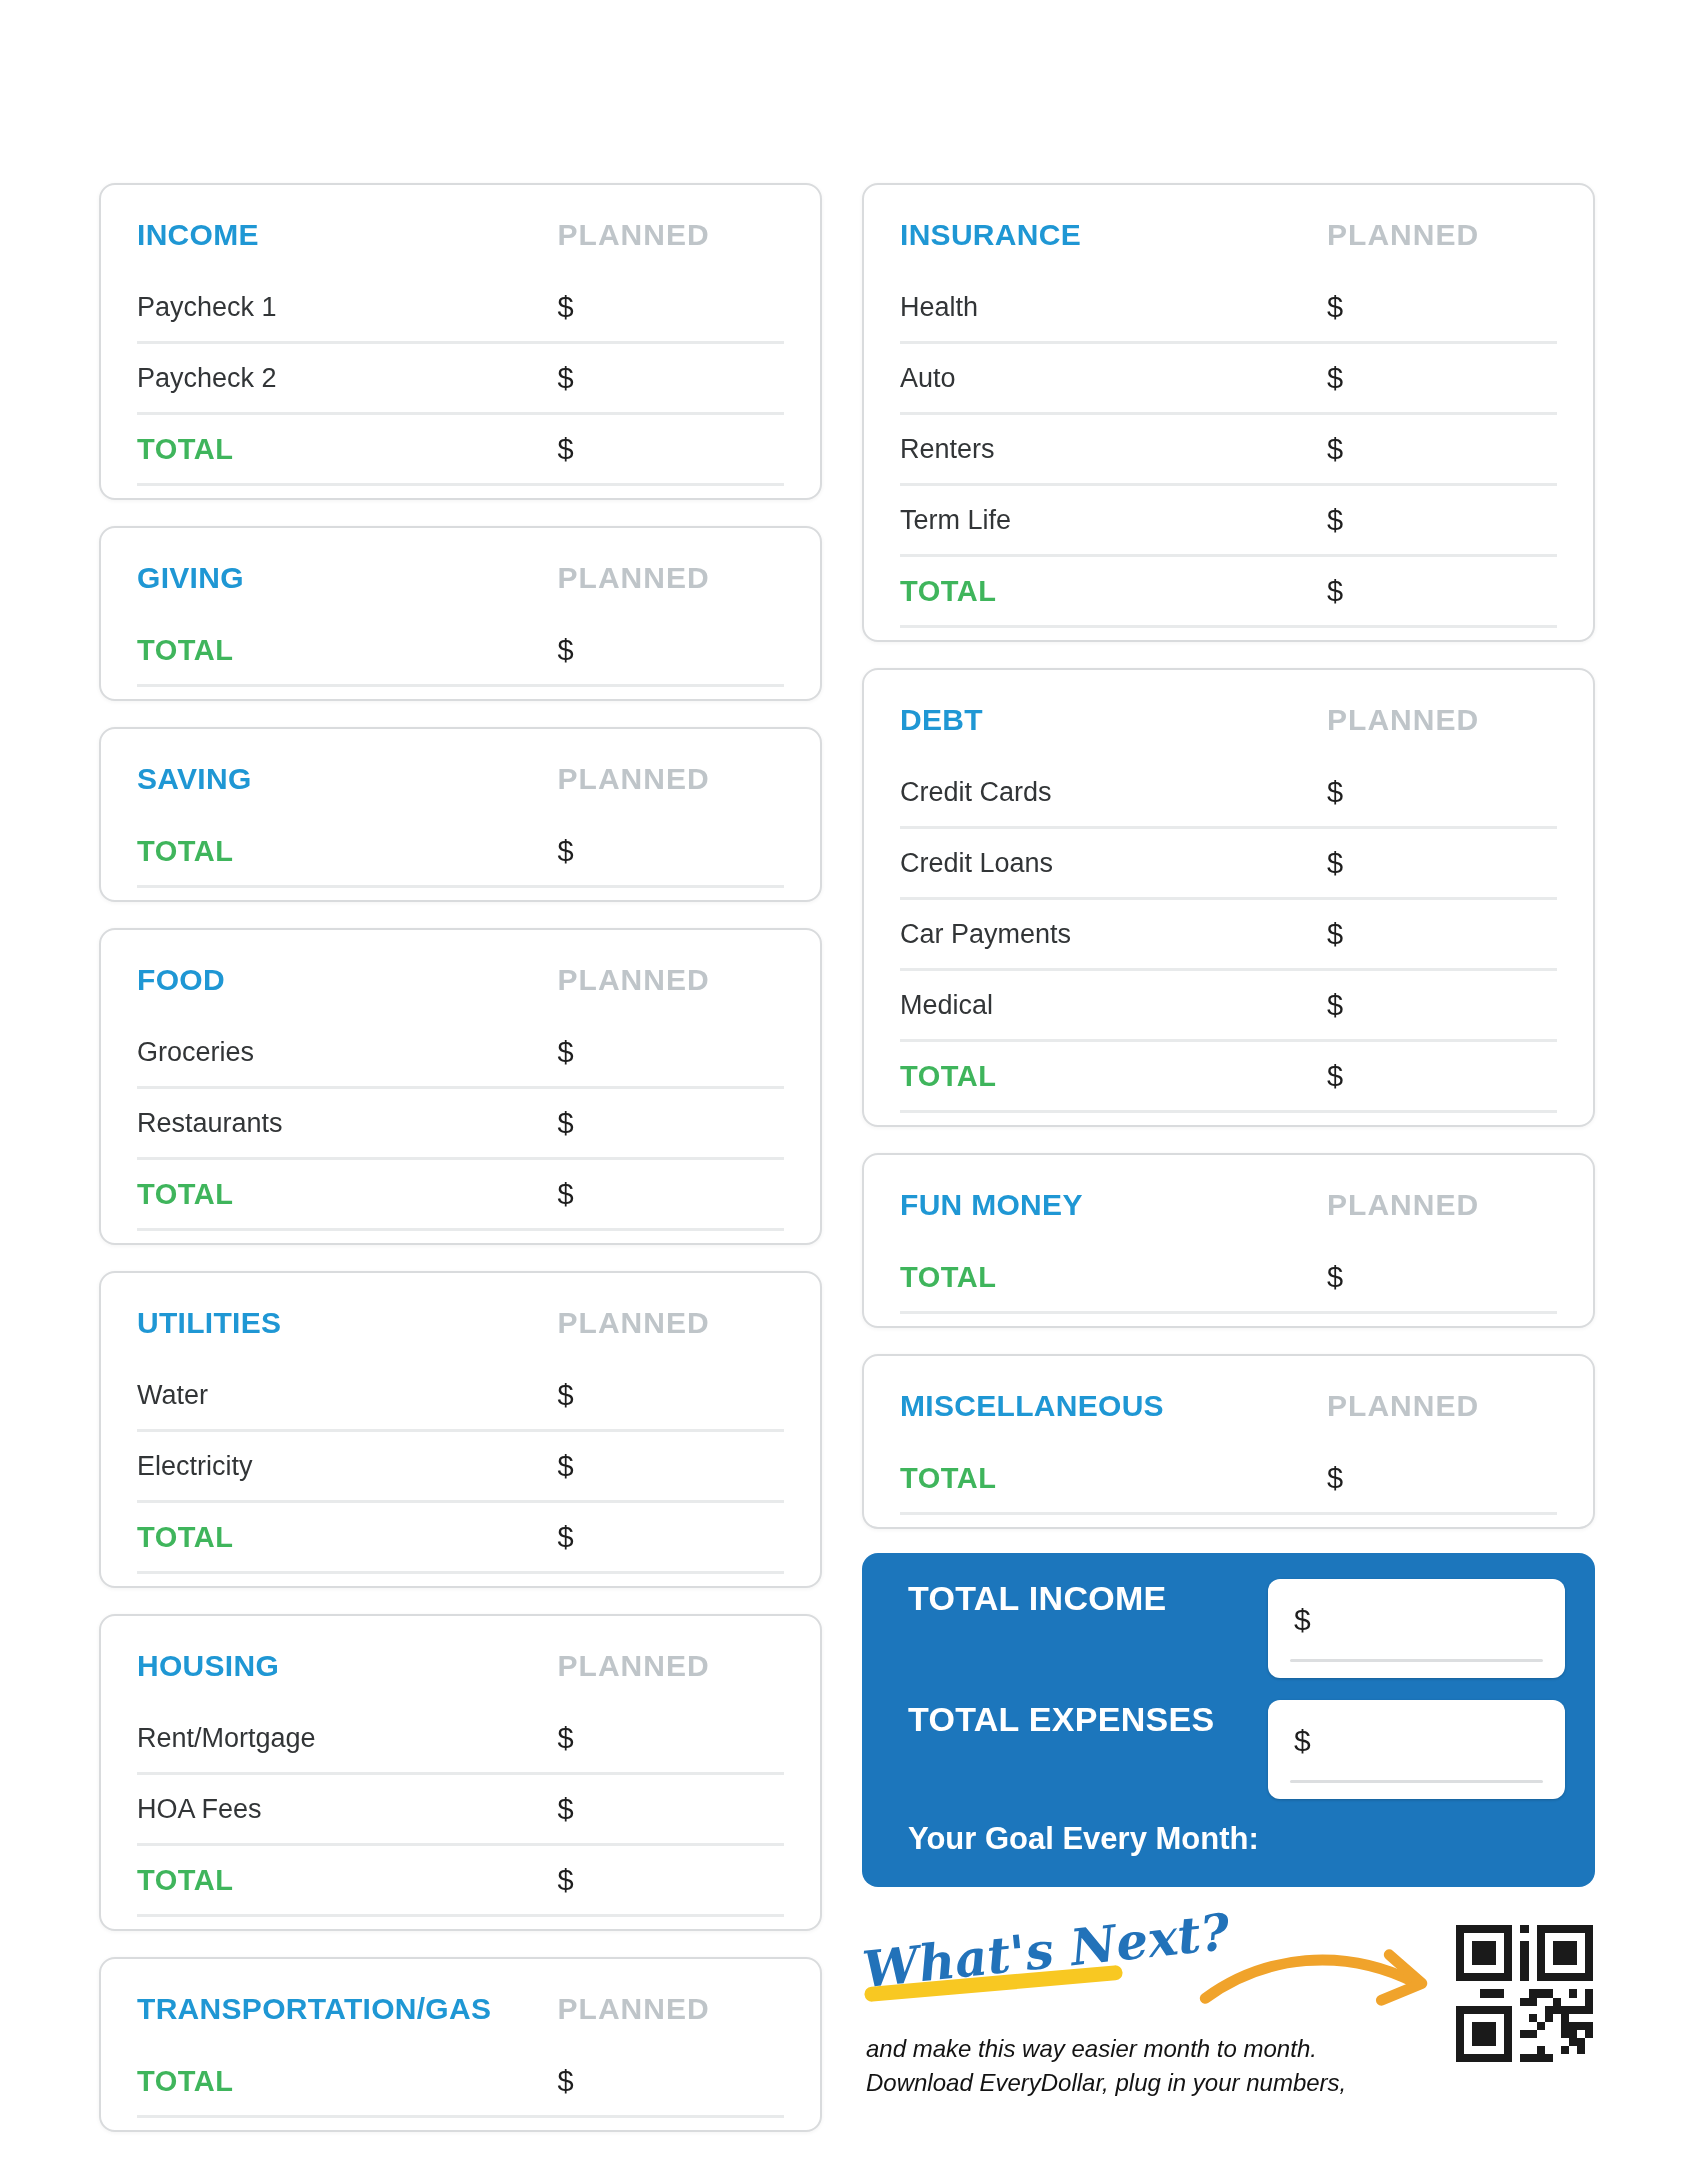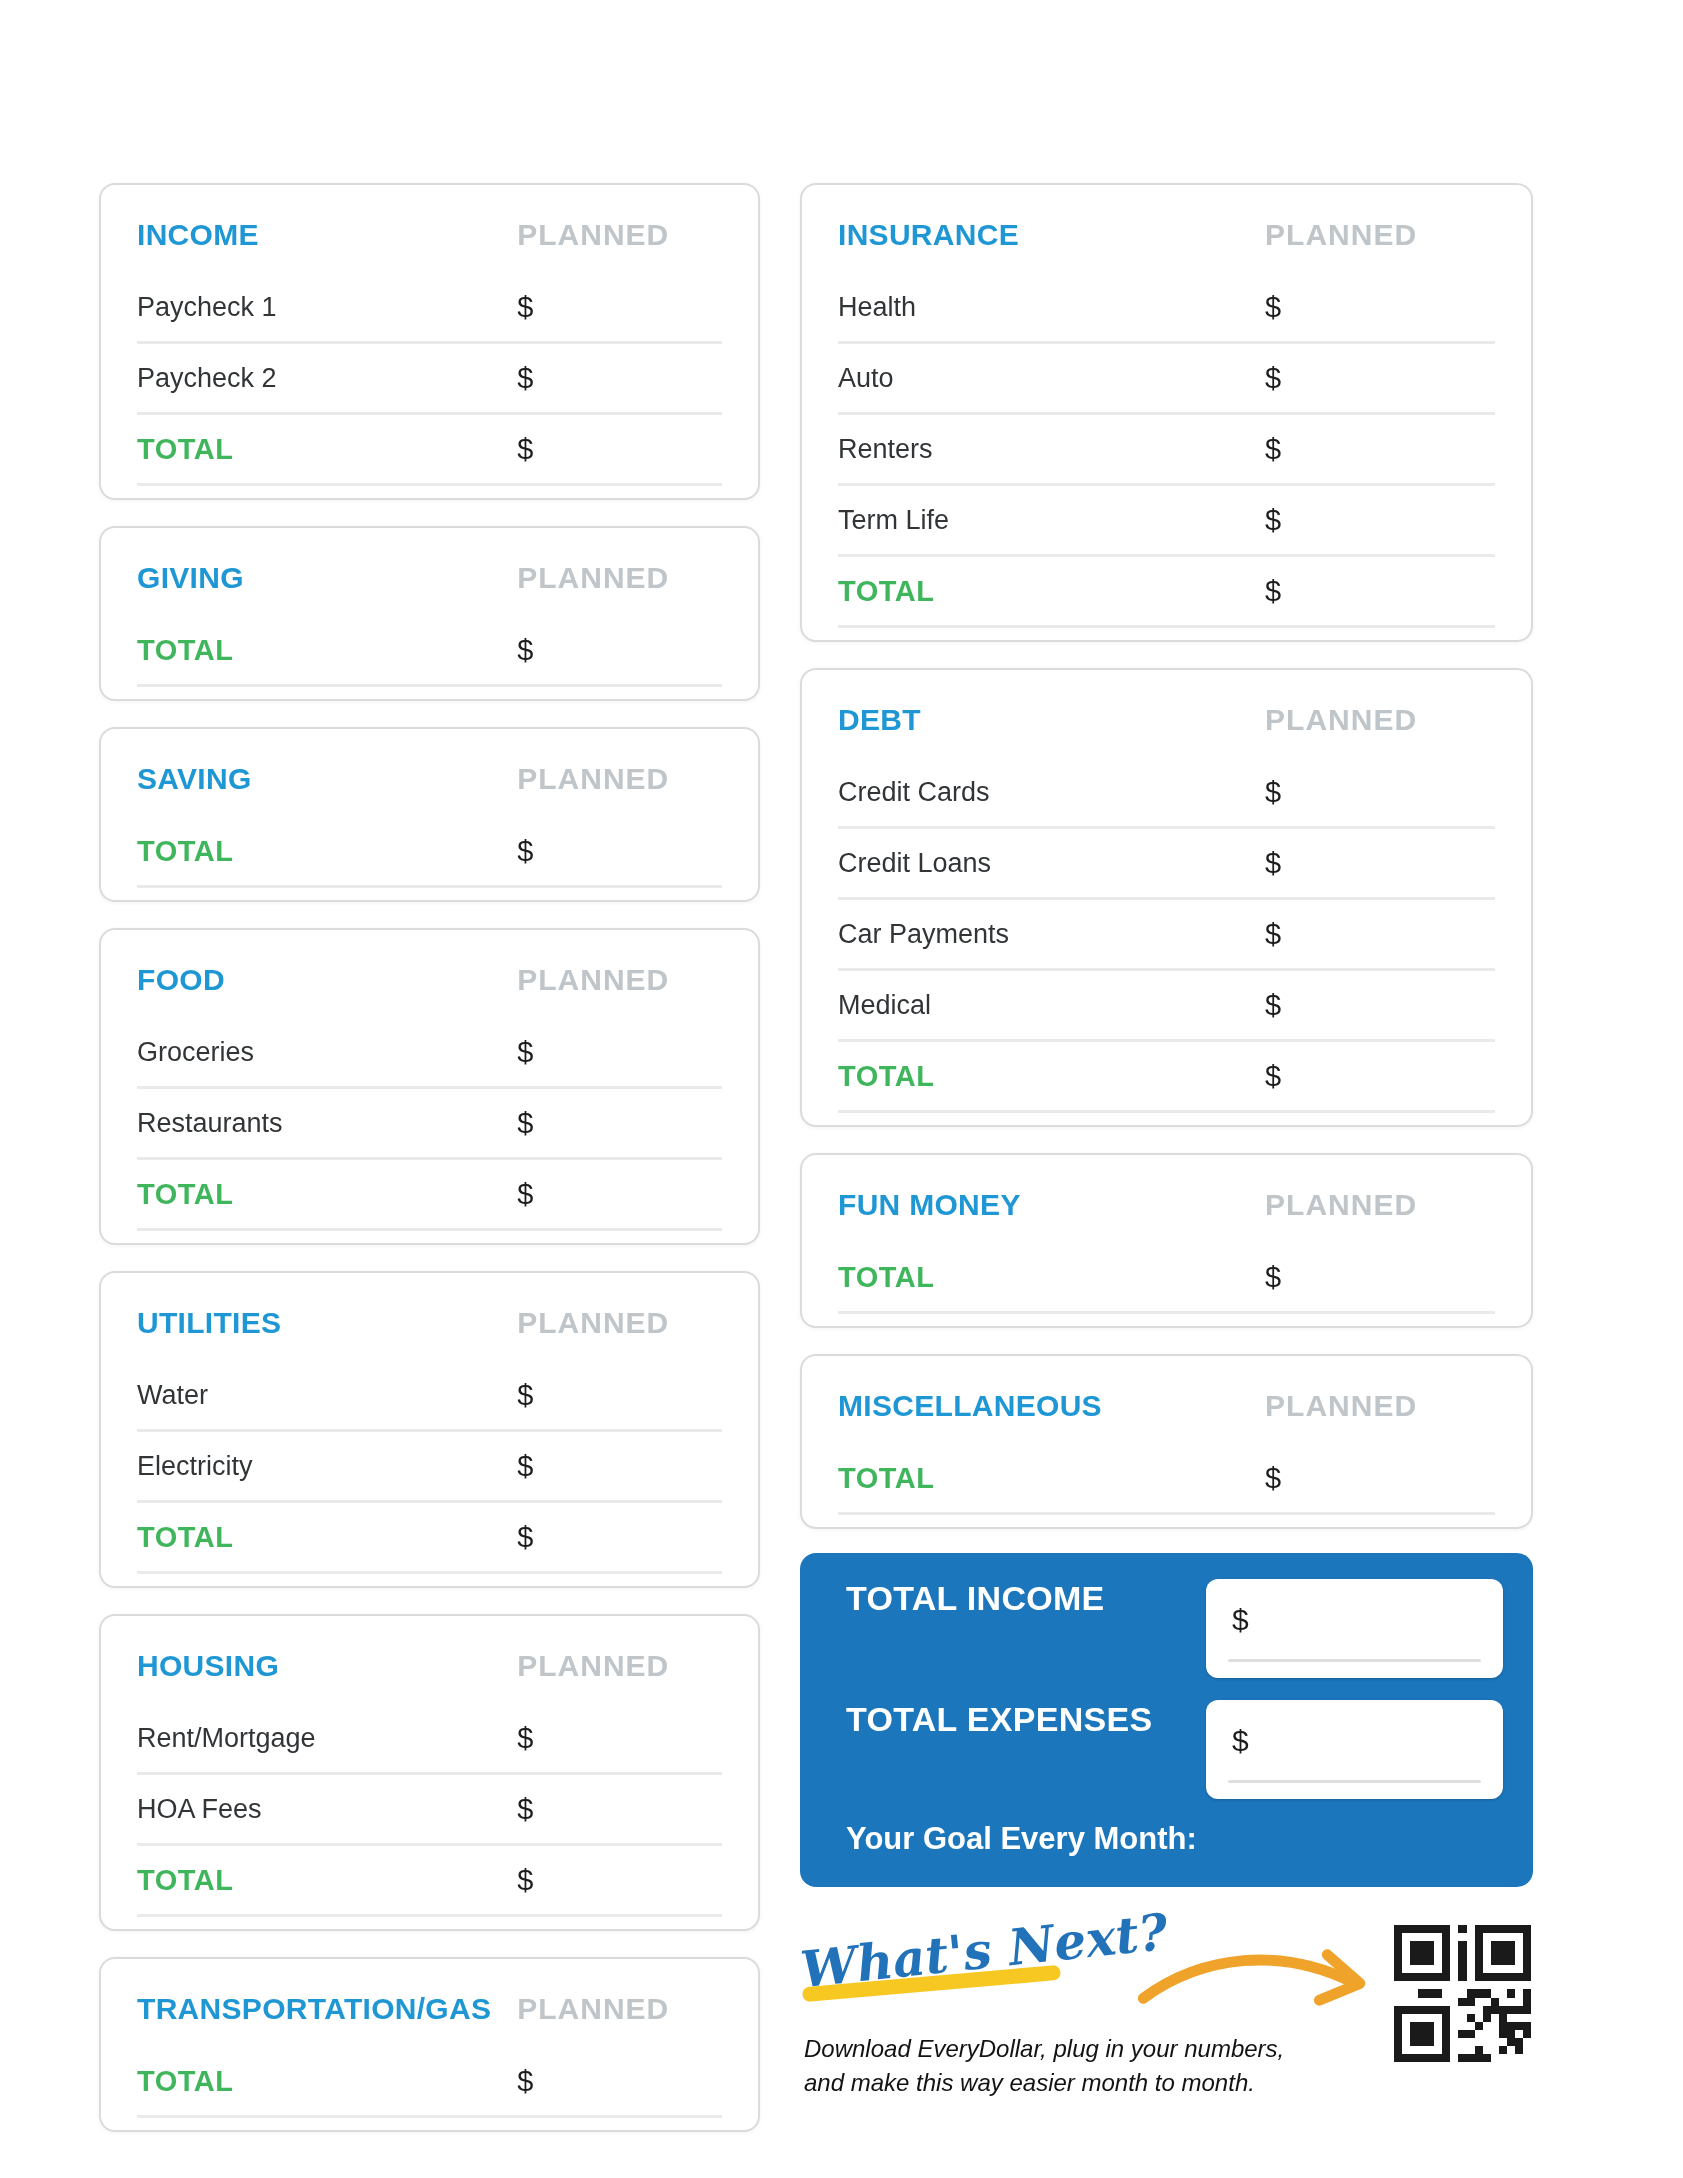--- a/index.html
+++ b/index.html
@@ -8,21 +8,21 @@
     --script-blue:#2272b9; --swash:#f8c822; --arrow:#f0a32b;
   }
   *{box-sizing:border-box;}
   html,body{margin:0;padding:0;}
   body{width:1683px;height:2178px;background:#ffffff;font-family:"Liberation Sans",sans-serif;overflow:hidden;}
   .page{position:relative;width:1683px;height:2178px;background:#fff;}
   .title{position:absolute;left:97px;top:57px;margin:0;font-size:71px;line-height:1.1;color:var(--navy);
          font-weight:bold;letter-spacing:-2.5px;-webkit-text-stroke:2.2px var(--navy);}
   .columns{position:absolute;left:99px;top:183px;display:flex;gap:40px;align-items:flex-start;}
   .col{display:flex;flex-direction:column;gap:24px;}
-  .col-left{width:661px;}
+  .col-left{width:723px;}
   .col-right{width:733px;}
   .cards{display:flex;flex-direction:column;gap:26px;}
 
   .card{background:#fff;border:2px solid var(--border);border-radius:16px;
         padding:26px 36px 12px 36px;box-shadow:0 1px 4px rgba(0,0,0,.05);}
   .card-head{display:grid;grid-template-columns:65% 35%;align-items:center;height:48px;margin-bottom:14px;}
   .cat-title{color:var(--blue);font-weight:bold;font-size:30px;letter-spacing:0.3px;white-space:nowrap;}
   .planned{color:var(--gray);font-weight:bold;font-size:30px;letter-spacing:1px;}
   .row{display:grid;grid-template-columns:65% 35%;align-items:center;height:71px;border-bottom:3px solid var(--line);}
   .row-label{font-size:27px;color:var(--ink);}
@@ -259,22 +259,22 @@
       <div class="footer">
         <div class="whats-next-wrap">
           <div class="swash"></div>
           <div class="whats-next-text">What's Next?</div>
         </div>
         <svg class="arrow-svg" width="248" height="91" viewBox="0 0 250 92">
           <path d="M10 66 C 70 22, 150 14, 222 50" fill="none" stroke="#f0a32b" stroke-width="11" stroke-linecap="round"></path>
           <path d="M196 22 L 229 51 L 188 68" fill="none" stroke="#f0a32b" stroke-width="11" stroke-linecap="round" stroke-linejoin="round"></path>
         </svg>
         <div class="caption">
+          <div>and make this way easier month to month.</div>
           <div>Download EveryDollar, plug in your numbers,</div>
-          <div>and make this way easier month to month.</div>
         </div>
         <svg class="qr" id="qr" width="137" height="137" viewBox="0 0 17 17" shape-rendering="crispEdges">
             <rect x="0" y="0" width="17" height="17" fill="#ffffff"></rect>
             <rect x="0" y="0" width="7" height="7" fill="#1a1a1a"></rect>
             <rect x="1" y="1" width="5" height="5" fill="#ffffff"></rect>
             <rect x="2" y="2" width="3" height="3" fill="#1a1a1a"></rect>
             <rect x="10" y="0" width="7" height="7" fill="#1a1a1a"></rect>
             <rect x="11" y="1" width="5" height="5" fill="#ffffff"></rect>
             <rect x="12" y="2" width="3" height="3" fill="#1a1a1a"></rect>
             <rect x="0" y="10" width="7" height="7" fill="#1a1a1a"></rect>

